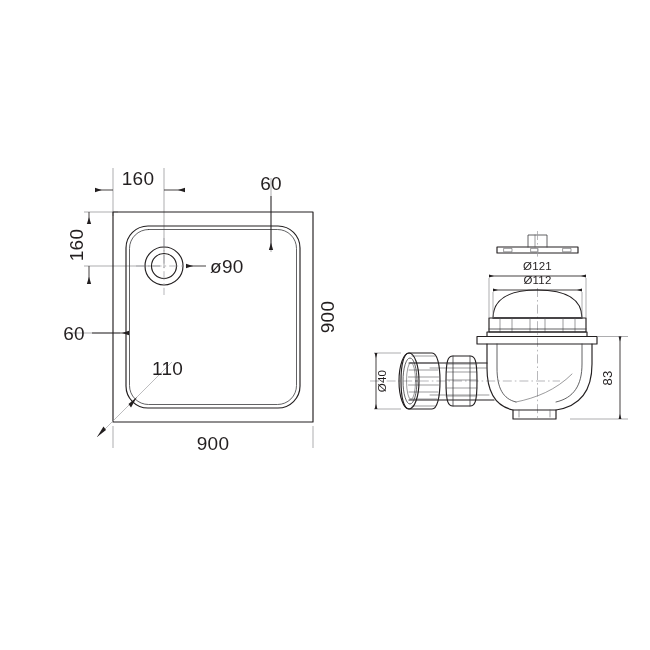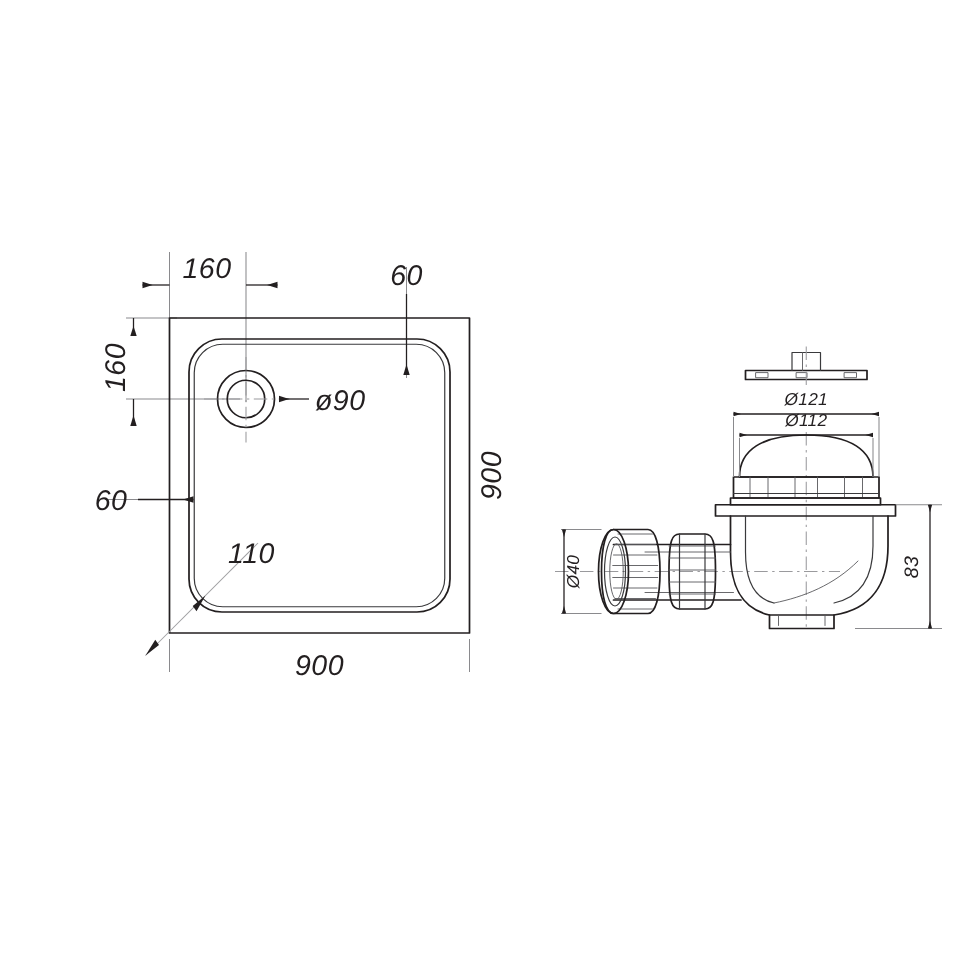--- a/index.html
+++ b/index.html
@@ -11,21 +11,20 @@
     width: 650px;
     height: 650px;
     overflow: hidden;
     font-family: "Liberation Sans", sans-serif;
   }
   #drawing-canvas {
     position: relative;
     width: 650px;
     height: 550px;
     background: #ffffff;
-    font-style: italic;
   }
   svg.sheet {
     display: block;
     width: 650px;
     height: 650px;
   }
   .obj     { fill: none; stroke: #231f20; stroke-width: 1.15; stroke-linejoin: round; stroke-linecap: round; }
   .obj-thin{ fill: none; stroke: #3a3a3c; stroke-width: 0.8;  stroke-linejoin: round; stroke-linecap: round; }
   .obj-fine{ fill: none; stroke: #58585b; stroke-width: 0.6;  stroke-linejoin: round; stroke-linecap: round; }
   .dim     { fill: none; stroke: #231f20; stroke-width: 0.85; stroke-linecap: butt; }

